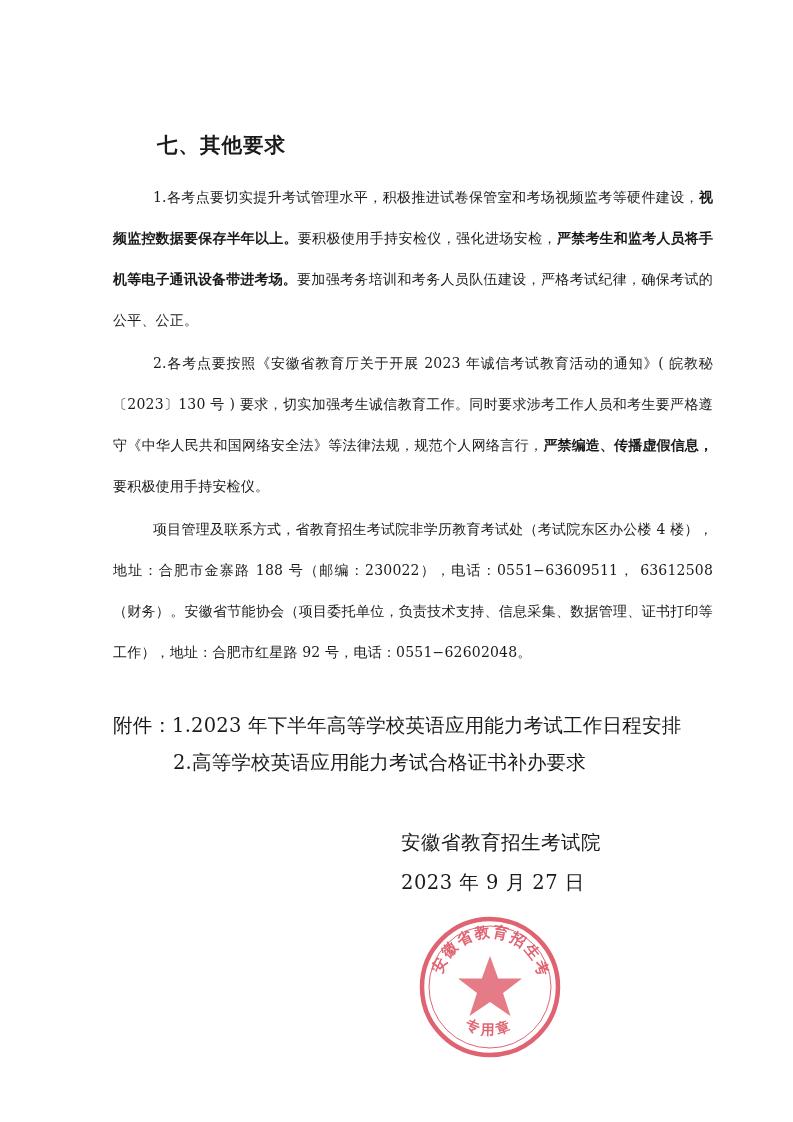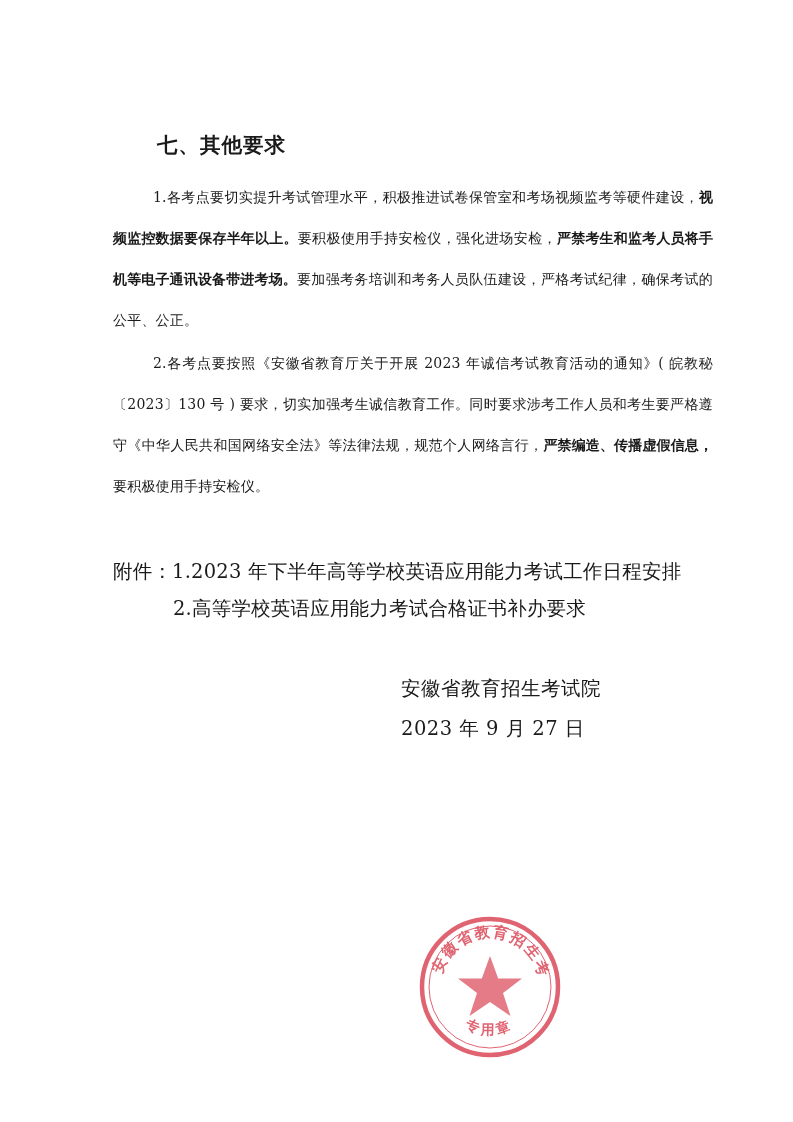--- a/index.html
+++ b/index.html
@@ -43,21 +43,21 @@
     text-justify: inter-ideograph;
     text-indent: 40px;
     letter-spacing: 0.2px;
   }
   b.hv {
     font-family: "DejaVu Sans", "Liberation Sans", sans-serif;
     font-weight: bold;
     letter-spacing: 0px;
   }
   .attach-block {
-    margin-top: 46px;
+    margin-top: 34px;
     font-size: 19.5px;
     line-height: 37px;
     letter-spacing: 0.2px;
   }
   .attach-line1 { text-indent: 0; }
   .attach-line2 {
     padding-left: 60px;
   }
   .signature {
     margin-top: 42px;
@@ -88,20 +88,23 @@
 
     <p class="para">
       <span>1.各考点要切实提升考试管理水平，积极推进试卷保管室和考场视频监考等硬件建设，</span><b class="hv">视频监控数据要保存半年以上。</b><span>要积极使用手持安检仪，强化进场安检，</span><b class="hv">严禁考生和监考人员将手机等电子通讯设备带进考场。</b><span>要加强考务培训和考务人员队伍建设，严格考试纪律，确保考试的公平、公正。</span>
     </p>
 
     <p class="para">
       <span>2.各考点要按照《安徽省教育厅关于开展 2023 年诚信考试教育活动的通知》( 皖教秘〔2023〕130 号 ) 要求，切实加强考生诚信教育工作。同时要求涉考工作人员和考生要严格遵守《中华人民共和国网络安全法》等法律法规，规范个人网络言行，</span><b class="hv">严禁编造、传播虚假信息，</b><span>要积极使用手持安检仪。</span>
     </p>
 
 
+    <p class="para">
+      <span>项目管理及联系方式，省教育招生考试院非学历教育考试处（考试院东区办公楼 4 楼），地址：合肥市金寨路 188 号（邮编：230022），电话：0551−63609511， 63612508（财务）。安徽省节能协会（项目委托单位，负责技术支持、信息采集、数据管理、证书打印等工作），地址：合肥市红星路 92 号，电话：0551−62602048。</span>
+    </p>
 
     <div class="attach-block">
       <div class="attach-line1">附件：1.2023 年下半年高等学校英语应用能力考试工作日程安排</div>
       <div class="attach-line2">2.高等学校英语应用能力考试合格证书补办要求</div>
     </div>
 
     <div class="signature">
       <div>安徽省教育招生考试院</div>
       <div>2023 年 9 月 27 日</div>
     </div>

